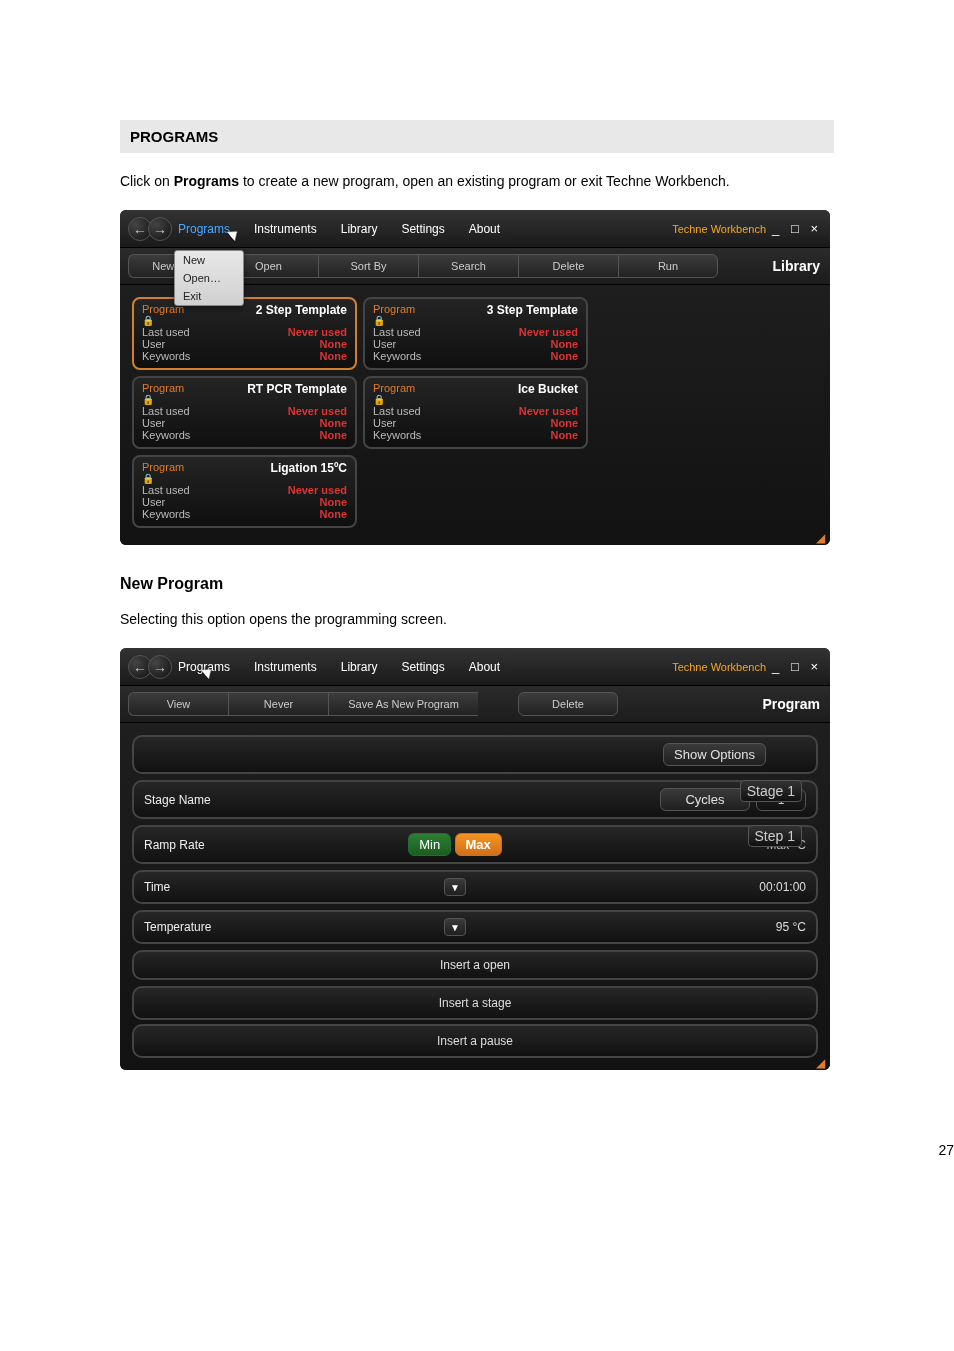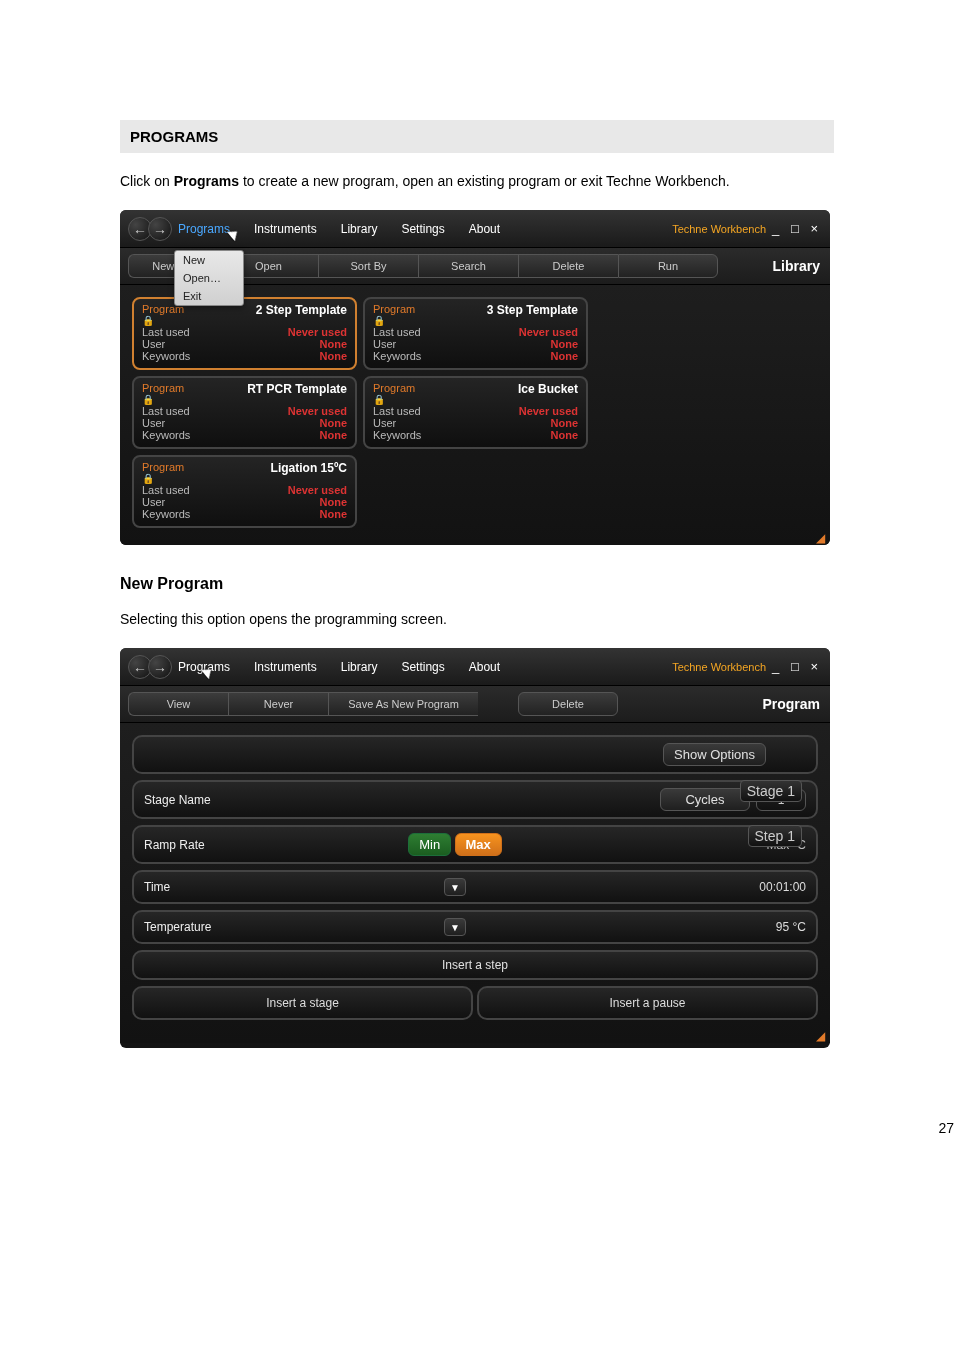--- a/index.html
+++ b/index.html
@@ -154,21 +154,21 @@
       display: flex;
       border: 2px solid #444;
       border-radius: 10px;
       background: linear-gradient(#262626,#111);
       margin-bottom: 6px;
       align-items: center;
       padding: 6px 10px;
       font-size: 12px;
     }
     .panel-row .label { color: #eee; flex: 0 0 120px; }
-    .panel-split { display: flex; gap: 4px; }
+    .panel-split { display: flex; gap: 4px; flex-direction: column; }
     .panel-split .half {
       flex: 1;
       border: 2px solid #444;
       border-radius: 10px;
       background: linear-gradient(#262626,#111);
       padding: 8px;
       text-align: center;
       font-size: 12px;
       color: #ddd;
       cursor: pointer;
@@ -454,21 +454,21 @@
 
       <div class="panel-row">
         <span class="label">Temperature</span>
         <span style="flex:1;text-align:center">
           <span class="dd-arrow">▼</span>
         </span>
         <span style="width:160px;text-align:right;color:#ddd">95 °C</span>
       </div>
 
       <div class="panel-row" style="justify-content:center; cursor:pointer">
-        <span>Insert a step</span>
+        <span>Insert a open</span>
       </div>
 
       <div class="panel-split">
         <div class="half">Insert a stage</div>
         <div class="half">Insert a pause</div>
       </div>
 
       <div class="resize-grip">◢</div>
     </div>
   </div>

